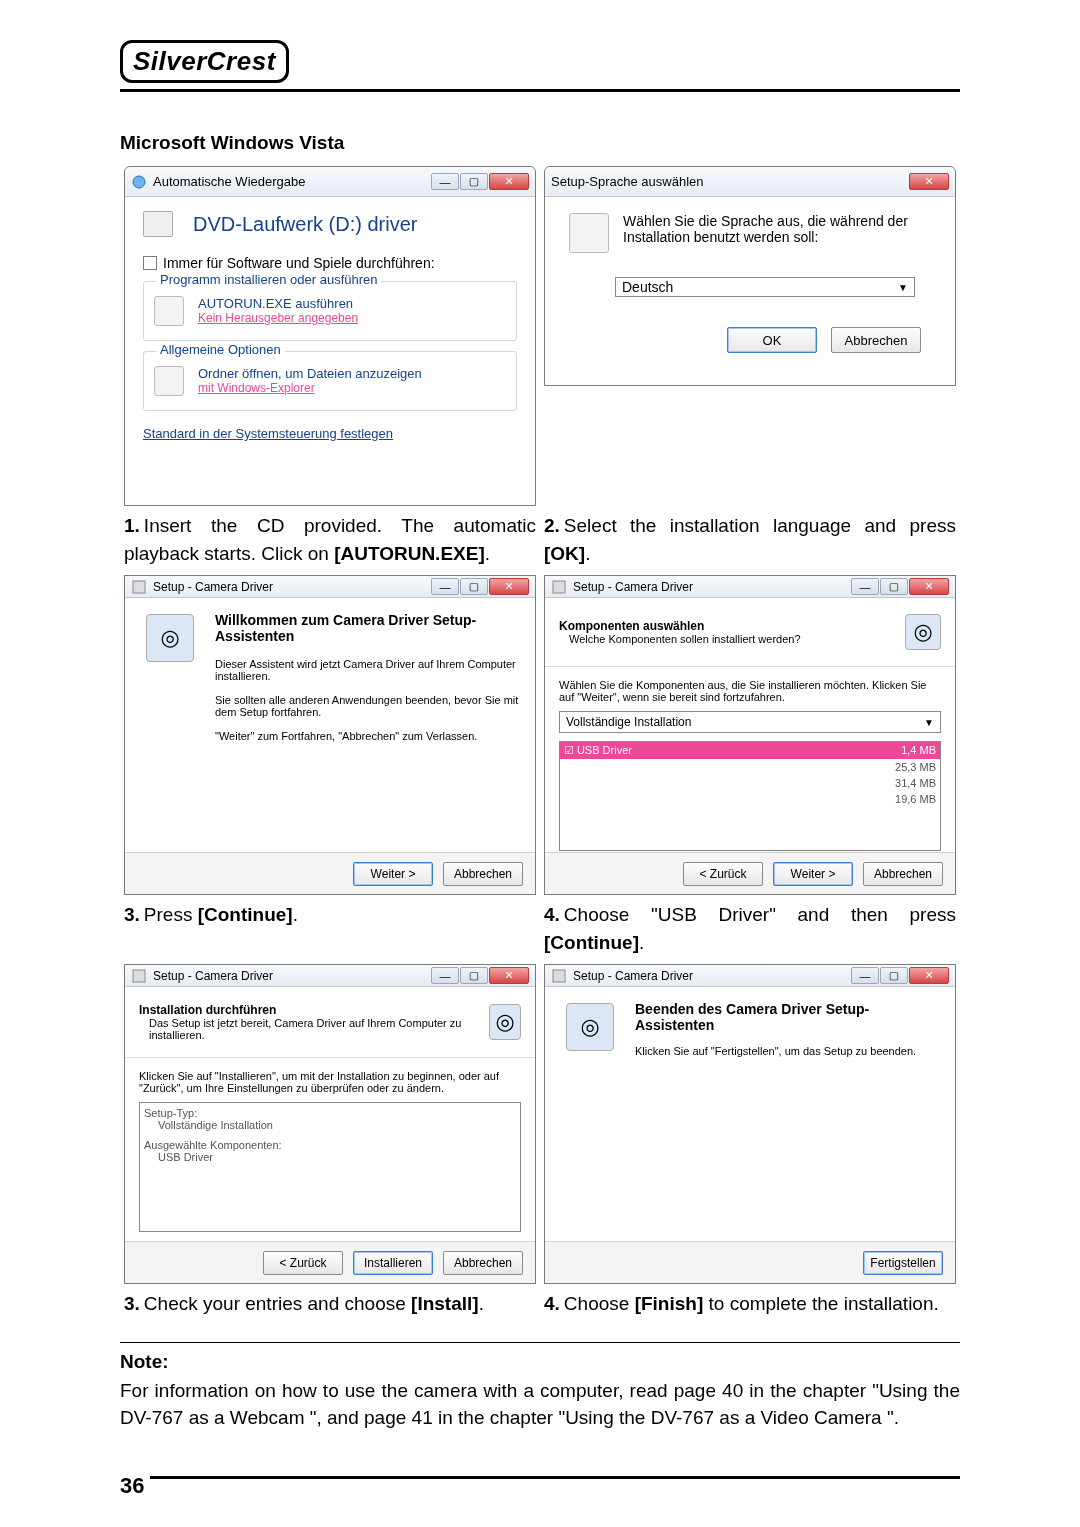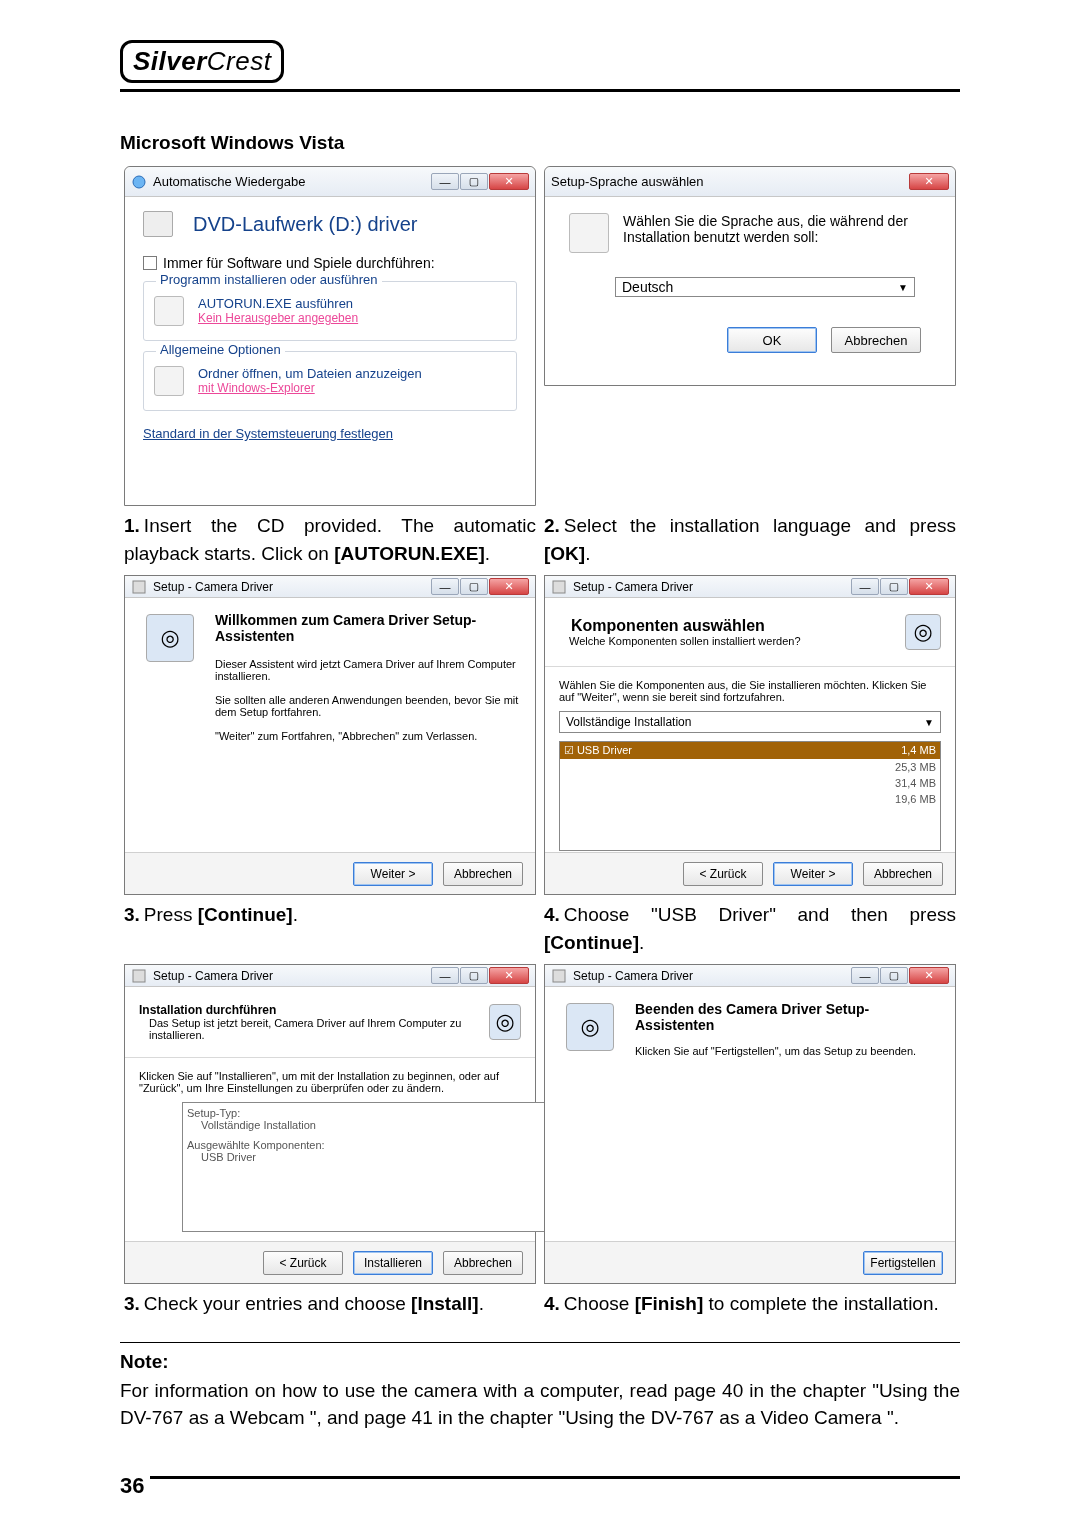--- a/index.html
+++ b/index.html
@@ -23,21 +23,21 @@
   .logo {
     display: inline-block;
     border: 3px solid #000;
     border-radius: 12px;
     padding: 3px 10px;
     font-size: 26px;
     font-weight: bold;
     font-style: italic;
     letter-spacing: 0.5px;
   }
-  .logo .rest { font-weight: normal; font-style: italic; }
+  .logo .rest { font-weight: bold; font-style: italic; }
   h2.section {
     font-size: 19px;
     font-weight: bold;
     margin: 0 0 12px 0;
   }
   .grid {
     display: grid;
     grid-template-columns: 1fr 1fr;
     gap: 0;
     margin-bottom: 8px;
@@ -144,24 +144,24 @@
     display:flex; align-items:center; justify-content:flex-end; gap:10px; padding:0 12px;
     background:#f4f4f4;
   }
   .wiz-foot .btn { min-width:80px; height:24px; font-size:12px;}
   .sel-combo {
     width:100%; border:1px solid #888; height:22px; display:flex; align-items:center; padding:0 6px; justify-content:space-between; margin:8px 0;
   }
   .list {
     width:100%; height:110px; border:1px solid #888; background:#fff; font-size:11px;
   }
-  .list .hl { background:#a16207; color:#fff; padding:2px 4px; display:flex; justify-content:space-between;}
+  .list .hl { background:#ec4899; color:#fff; padding:2px 4px; display:flex; justify-content:space-between;}
   .list .row { padding:2px 4px; text-align:right; color:#555;}
   .summary {
-    width:100%; height:130px; border:1px solid #888; background:#fff; font-size:11px; padding:4px; color:#555;margin-left:43px;
+    width:100%; height:130px; border:1px solid #888; background:#fff; font-size:11px; padding:4px; color:#555;
   }
   .note-hr { border:0; border-top:1px solid #000; margin:24px 0 6px 0;}
   .note-title { font-weight:bold; font-size:19px; margin:8px 0 4px 0;}
   .note-text { font-size:19px; line-height:1.45; text-align:justify;}
   .page-num { position:absolute; bottom:28px; left:120px; font-size:22px; font-weight:bold;}
   .page-rule { position:absolute; bottom:48px; left:150px; right:120px; height:3px; background:#000;}
 </style>
 </head>
 <body>
 
@@ -302,21 +302,21 @@
               </svg></span>
           <span>Setup - Camera Driver</span>
           <div class="win-controls">
             <div class="wc">—</div>
             <div class="wc">▢</div>
             <div class="wc close">✕</div>
           </div>
         </div>
         <div class="wiz-head white" style="align-items:center;justify-content:space-between;">
           <div>
-            <div style="font-weight:bold;font-size:16px;margin-left:12px;">Komponenten auswählen</div>
+            <div style="font-weight:bold;font-size:12px;">Komponenten auswählen</div>
             <div style="font-size:11px;margin-left:10px;">Welche Komponenten sollen installiert werden?</div>
           </div>
           <div class="wiz-logo" style="width:36px;height:36px;">◎</div>
         </div>
         <div class="wiz-body">
           <div style="font-size:11px;">Wählen Sie die Komponenten aus, die Sie installieren möchten. Klicken Sie auf "Weiter", wenn sie bereit sind fortzufahren.</div>
           <div class="sel-combo">
             <span>Vollständige Installation</span>
             <span class="combo-arrow">▼</span>
           </div>

